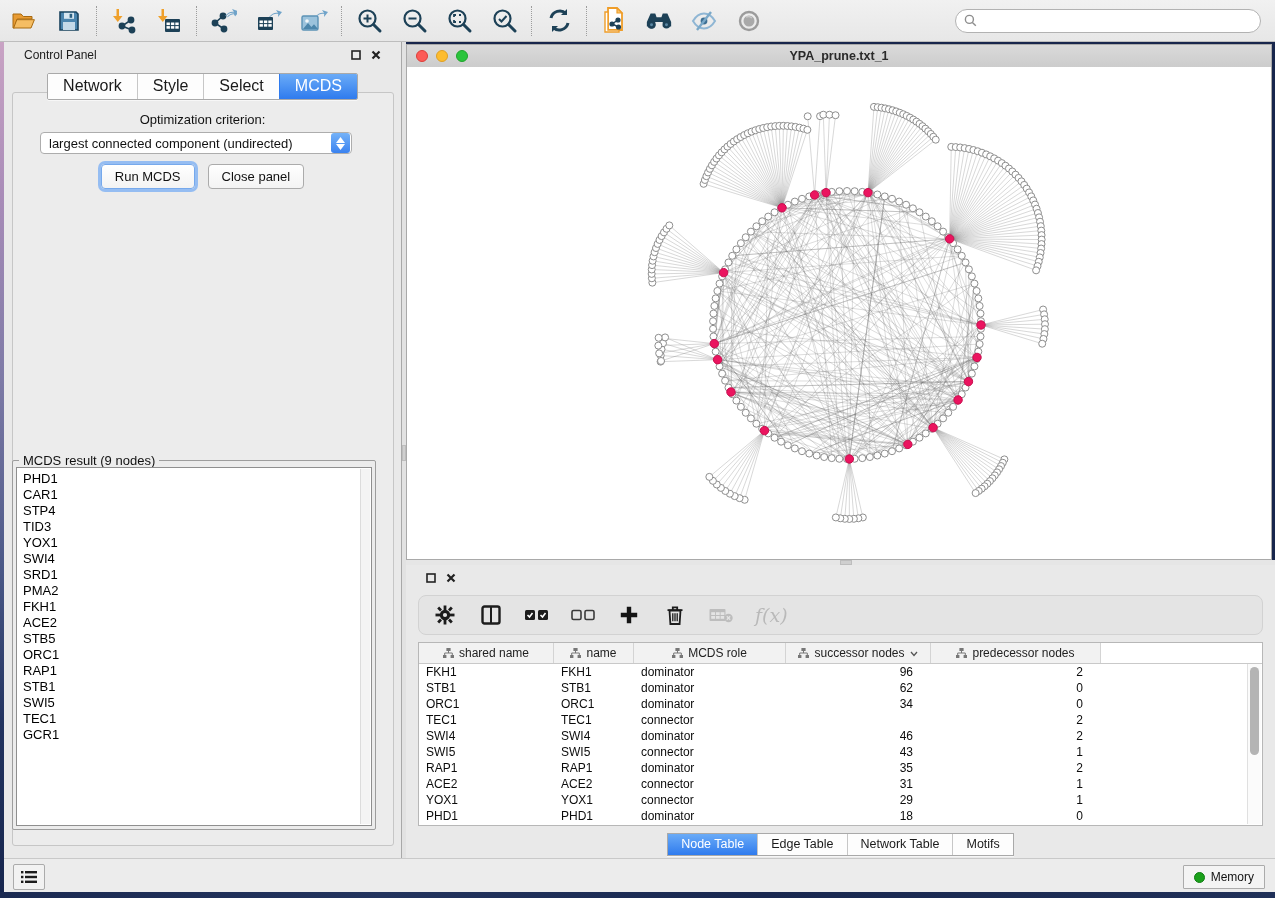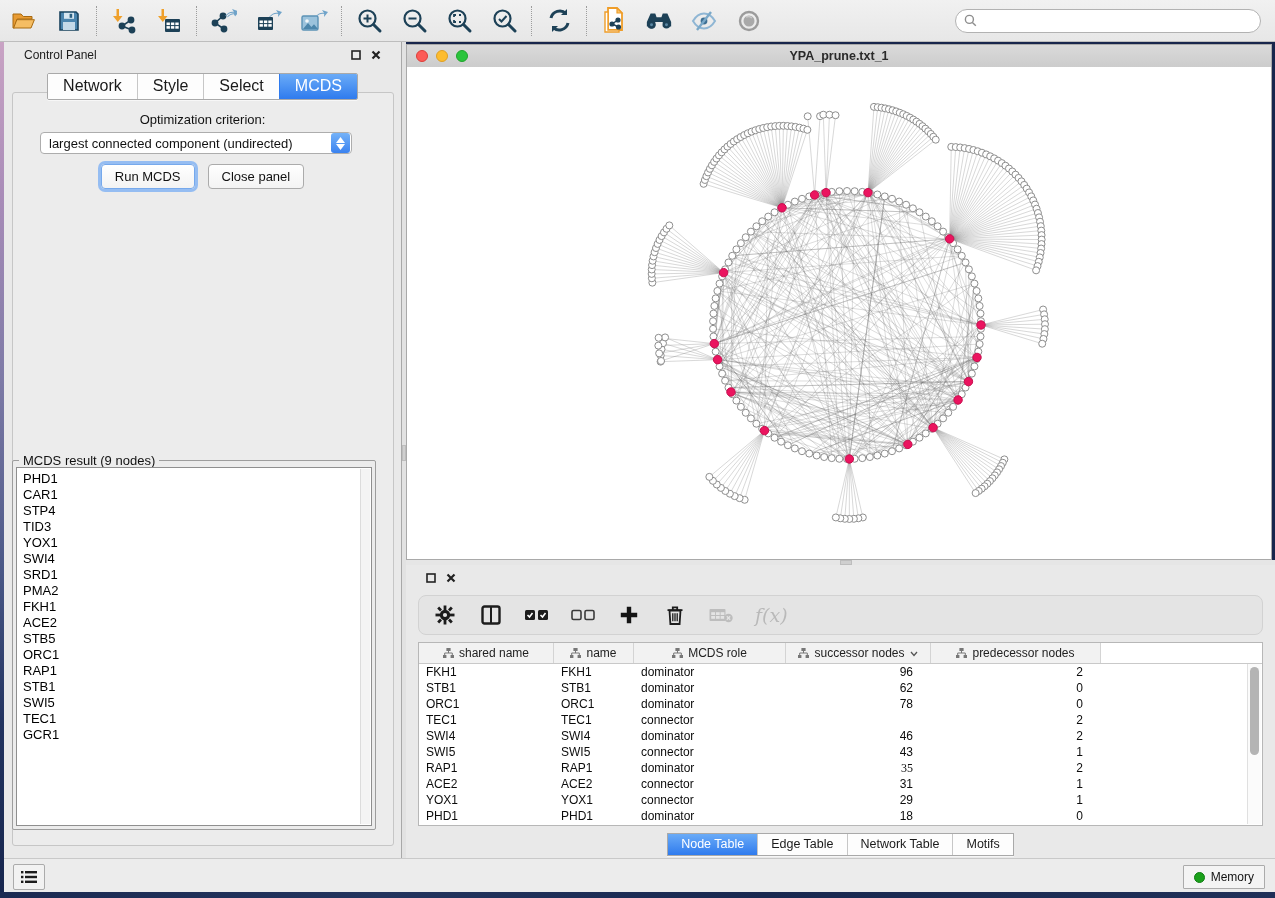--- a/index.html
+++ b/index.html
@@ -1251,21 +1251,21 @@
             <div class="td" style="width: 135px; padding: 0px 0px 0px 7px;">STB1</div>
             <div class="td" style="width: 80px; padding: 0px 0px 0px 7px;">STB1</div>
             <div class="td" style="width: 152px; padding: 0px 0px 0px 7px;">dominator</div>
             <div class="td num" style="width: 145px; padding: 0px 18px 0px 0px;">62</div>
             <div class="td num" style="width: 170px; padding: 0px 18px 0px 0px;">0</div>
           </div>
           <div class="trow">
             <div class="td" style="width: 135px; padding: 0px 0px 0px 7px;">ORC1</div>
             <div class="td" style="width: 80px; padding: 0px 0px 0px 7px;">ORC1</div>
             <div class="td" style="width: 152px; padding: 0px 0px 0px 7px;">dominator</div>
-            <div class="td num" style="width: 145px; padding: 0px 18px 0px 0px;">78</div>
+            <div class="td num" style="width: 145px; padding: 0px 18px 0px 0px;">34</div>
             <div class="td num" style="width: 170px; padding: 0px 18px 0px 0px;">0</div>
           </div>
           <div class="trow">
             <div class="td" style="width: 135px; padding: 0px 0px 0px 7px;">TEC1</div>
             <div class="td" style="width: 80px; padding: 0px 0px 0px 7px;">TEC1</div>
             <div class="td" style="width: 152px; padding: 0px 0px 0px 7px;">connector</div>
             <div class="td num" style="width: 145px; padding: 0px 18px 0px 0px; margin-top: 24px;">47</div>
             <div class="td num" style="width: 170px; padding: 0px 18px 0px 0px;">2</div>
           </div>
           <div class="trow">
@@ -1279,21 +1279,21 @@
             <div class="td" style="width: 135px; padding: 0px 0px 0px 7px;">SWI5</div>
             <div class="td" style="width: 80px; padding: 0px 0px 0px 7px;">SWI5</div>
             <div class="td" style="width: 152px; padding: 0px 0px 0px 7px;">connector</div>
             <div class="td num" style="width: 145px; padding: 0px 18px 0px 0px;">43</div>
             <div class="td num" style="width: 170px; padding: 0px 18px 0px 0px;">1</div>
           </div>
           <div class="trow">
             <div class="td" style="width: 135px; padding: 0px 0px 0px 7px;">RAP1</div>
             <div class="td" style="width: 80px; padding: 0px 0px 0px 7px;">RAP1</div>
             <div class="td" style="width: 152px; padding: 0px 0px 0px 7px;">dominator</div>
-            <div class="td num" style="width: 145px; padding: 0px 18px 0px 0px; font-family: Liberation Serif, serif;">35</div>
+            <div class="td num" style="width: 145px; padding: 0px 18px 0px 0px;">35</div>
             <div class="td num" style="width: 170px; padding: 0px 18px 0px 0px;">2</div>
           </div>
           <div class="trow">
             <div class="td" style="width: 135px; padding: 0px 0px 0px 7px;">ACE2</div>
             <div class="td" style="width: 80px; padding: 0px 0px 0px 7px;">ACE2</div>
             <div class="td" style="width: 152px; padding: 0px 0px 0px 7px;">connector</div>
             <div class="td num" style="width: 145px; padding: 0px 18px 0px 0px;">31</div>
             <div class="td num" style="width: 170px; padding: 0px 18px 0px 0px;">1</div>
           </div>
           <div class="trow">

